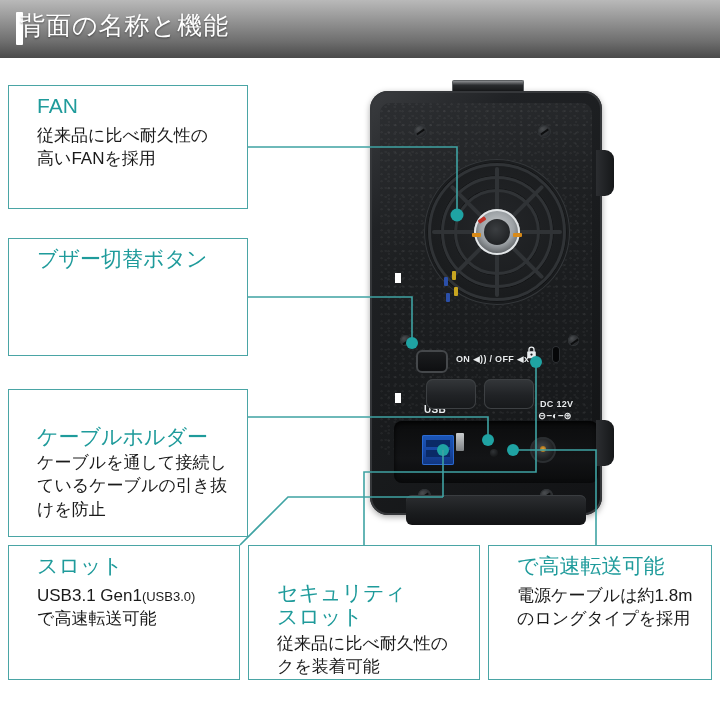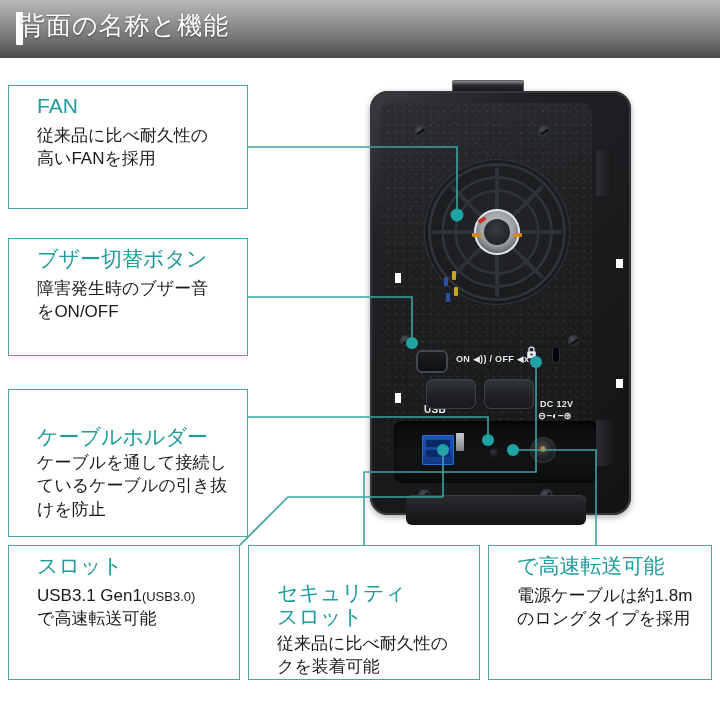--- a/index.html
+++ b/index.html
@@ -61,21 +61,21 @@
   #device{
     position:absolute;left:352px;top:80px;width:268px;height:452px;
   }
   .dev-top-tab{
     position:absolute;left:100px;top:0px;width:70px;height:12px;
     background:linear-gradient(180deg,#8d8f92 0%,#2a2c2f 35%,#141517 100%);
     border-radius:2px 2px 0 0;
     border:1px solid #5d6063;border-bottom:none;
   }
   .dev-body{
-    position:absolute;left:18px;top:11px;width:261px;height:424px;
+    position:absolute;left:18px;top:11px;width:232px;height:424px;
     background:linear-gradient(135deg,#3a3c3f 0%,#202225 22%,#191b1d 55%,#121315 100%);
     border-radius:18px;
     box-shadow:inset 0 0 0 2px #35373a, 0 2px 6px rgba(0,0,0,.35);
   }
   
   .back-panel{
     position:absolute;left:10px;top:12px;width:212px;height:352px;
     background:
       radial-gradient(circle at 22% 18%, rgba(255,255,255,.045) 0 1px, transparent 1.4px),
       radial-gradient(circle at 62% 44%, rgba(255,255,255,.04) 0 1px, transparent 1.4px),
@@ -339,22 +339,20 @@
   </svg>
 
   <div class="box" id="box-fan">
     <div class="ttl">FAN</div>
     <div class="body">従来品に比べ耐久性の
 高いFANを採用</div>
   </div>
 
   <div class="box" id="box-buzzer">
     <div class="ttl">ブザー切替ボタン</div>
-    <div class="body">障害発生時のブザー音
-をON/OFF</div>
   </div>
 
   <div class="box" id="box-holder">
     <div class="ttl tight">ケーブルホルダー</div>
     <div class="body">ケーブルを通して接続し
 ているケーブルの引き抜
 けを防止</div>
   </div>
 
   <div class="box" id="box-conn">

